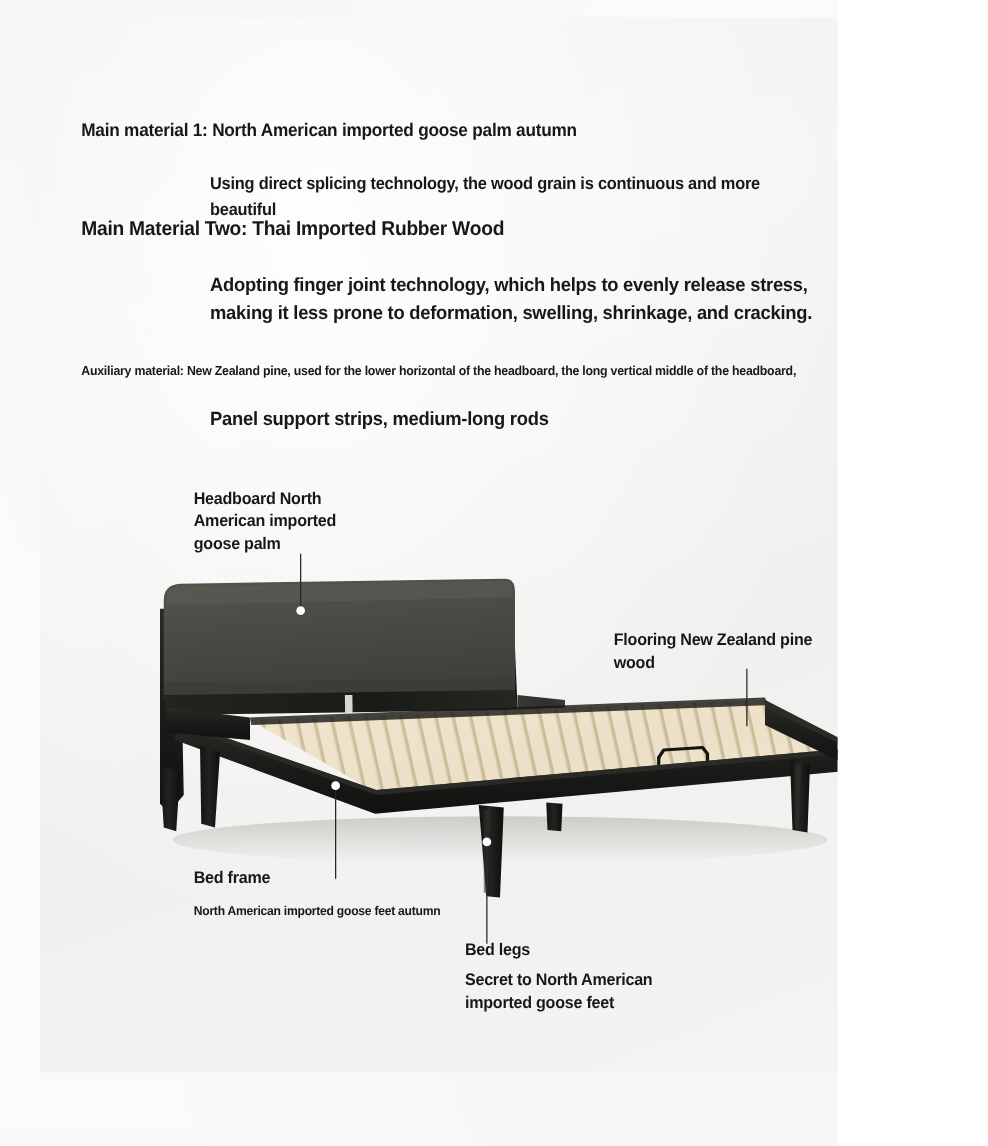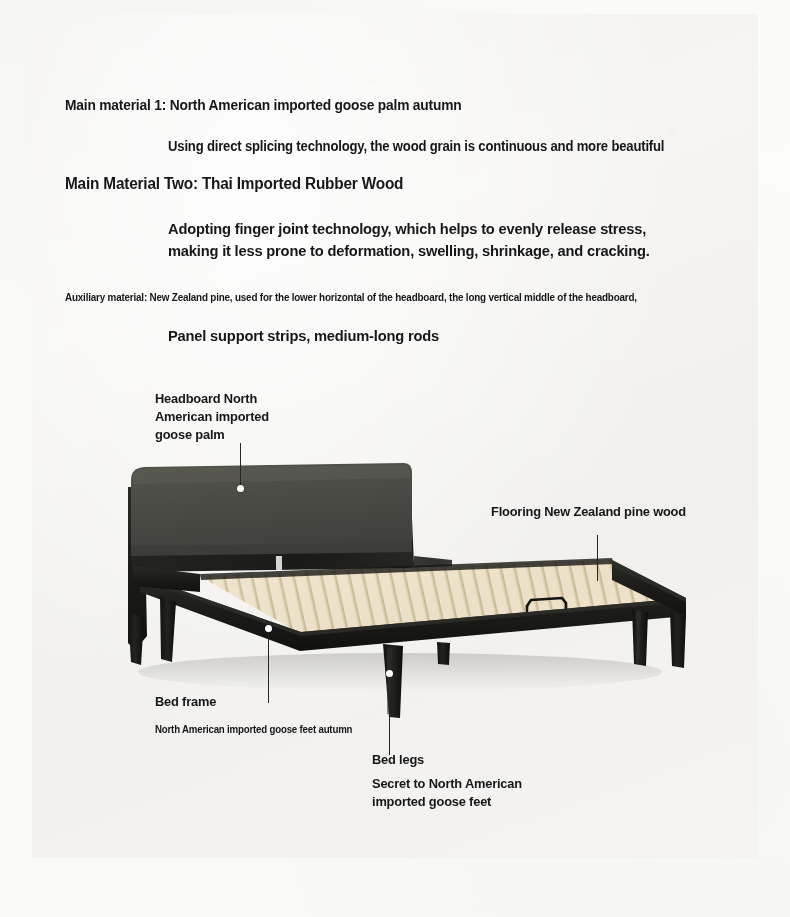--- a/index.html
+++ b/index.html
@@ -8,21 +8,21 @@
     padding: 0;
     background: #ffffff;
   }
   body {
     font-family: "Liberation Sans", "DejaVu Sans", sans-serif;
   }
 
   
   #page {
     position: relative;
-    width: 790px;
+    width: 670px;
     height: 917px;
     overflow: hidden;
     background: #fef9c3;
   }
 
   
   #page::before {
     content: "";
     position: absolute;
     inset: 0;

